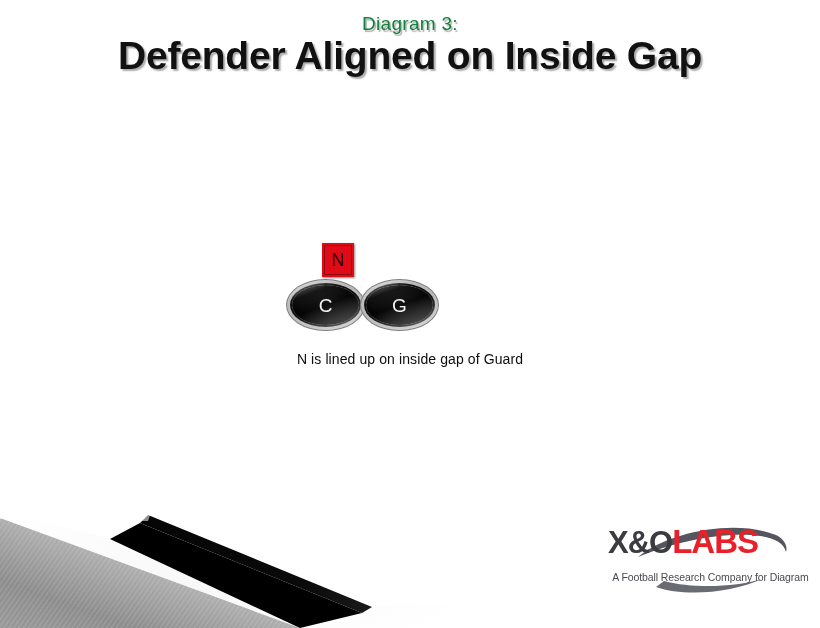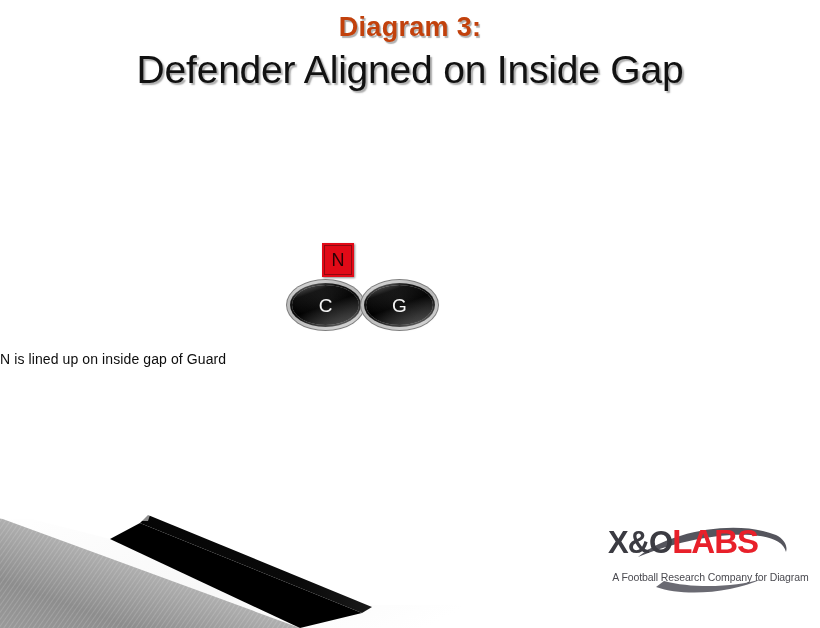--- a/index.html
+++ b/index.html
@@ -27,31 +27,31 @@
   #title-block {
     position: absolute;
     left: 0;
     top: 14px;
     width: 820px;
     text-align: center;
     line-height: 1.0;
   }
   #title-line-1 {
     display: block;
-    font-size: 27px;
-    font-weight: bold;
+    font-size: 19px;
+    font-weight: normal;
     letter-spacing: 0.3px;
-    color: #c2410c;
+    color: #15803d;
     text-shadow: 1.5px 1.5px 1px rgba(150,150,150,0.75);
   }
   #title-line-2 {
     display: block;
-    margin-top: 9px;
+    margin-top: 3px;
     font-size: 39px;
-    font-weight: normal;
+    font-weight: bold;
     letter-spacing: -0.2px;
     color: #111111;
     text-shadow: 2px 2px 1.5px rgba(150,150,150,0.8);
   }
 
   
   #diagram {
     position: absolute;
     left: 0;
     top: 0;
@@ -132,20 +132,21 @@
   }
   #lineman-c { left: 292px; top: 285px; }
   #lineman-g { left: 366px; top: 285px; }
 
   
   #diagram-caption {
     position: absolute;
     left: 0;
     top: 351px;
     width: 820px;
+    text-align: center;
     font-size: 14px;
     color: #0d0d0d;
     letter-spacing: 0.1px;
   }
 
   
   #corner-decoration {
     position: absolute;
     left: 0;
     bottom: 0;

